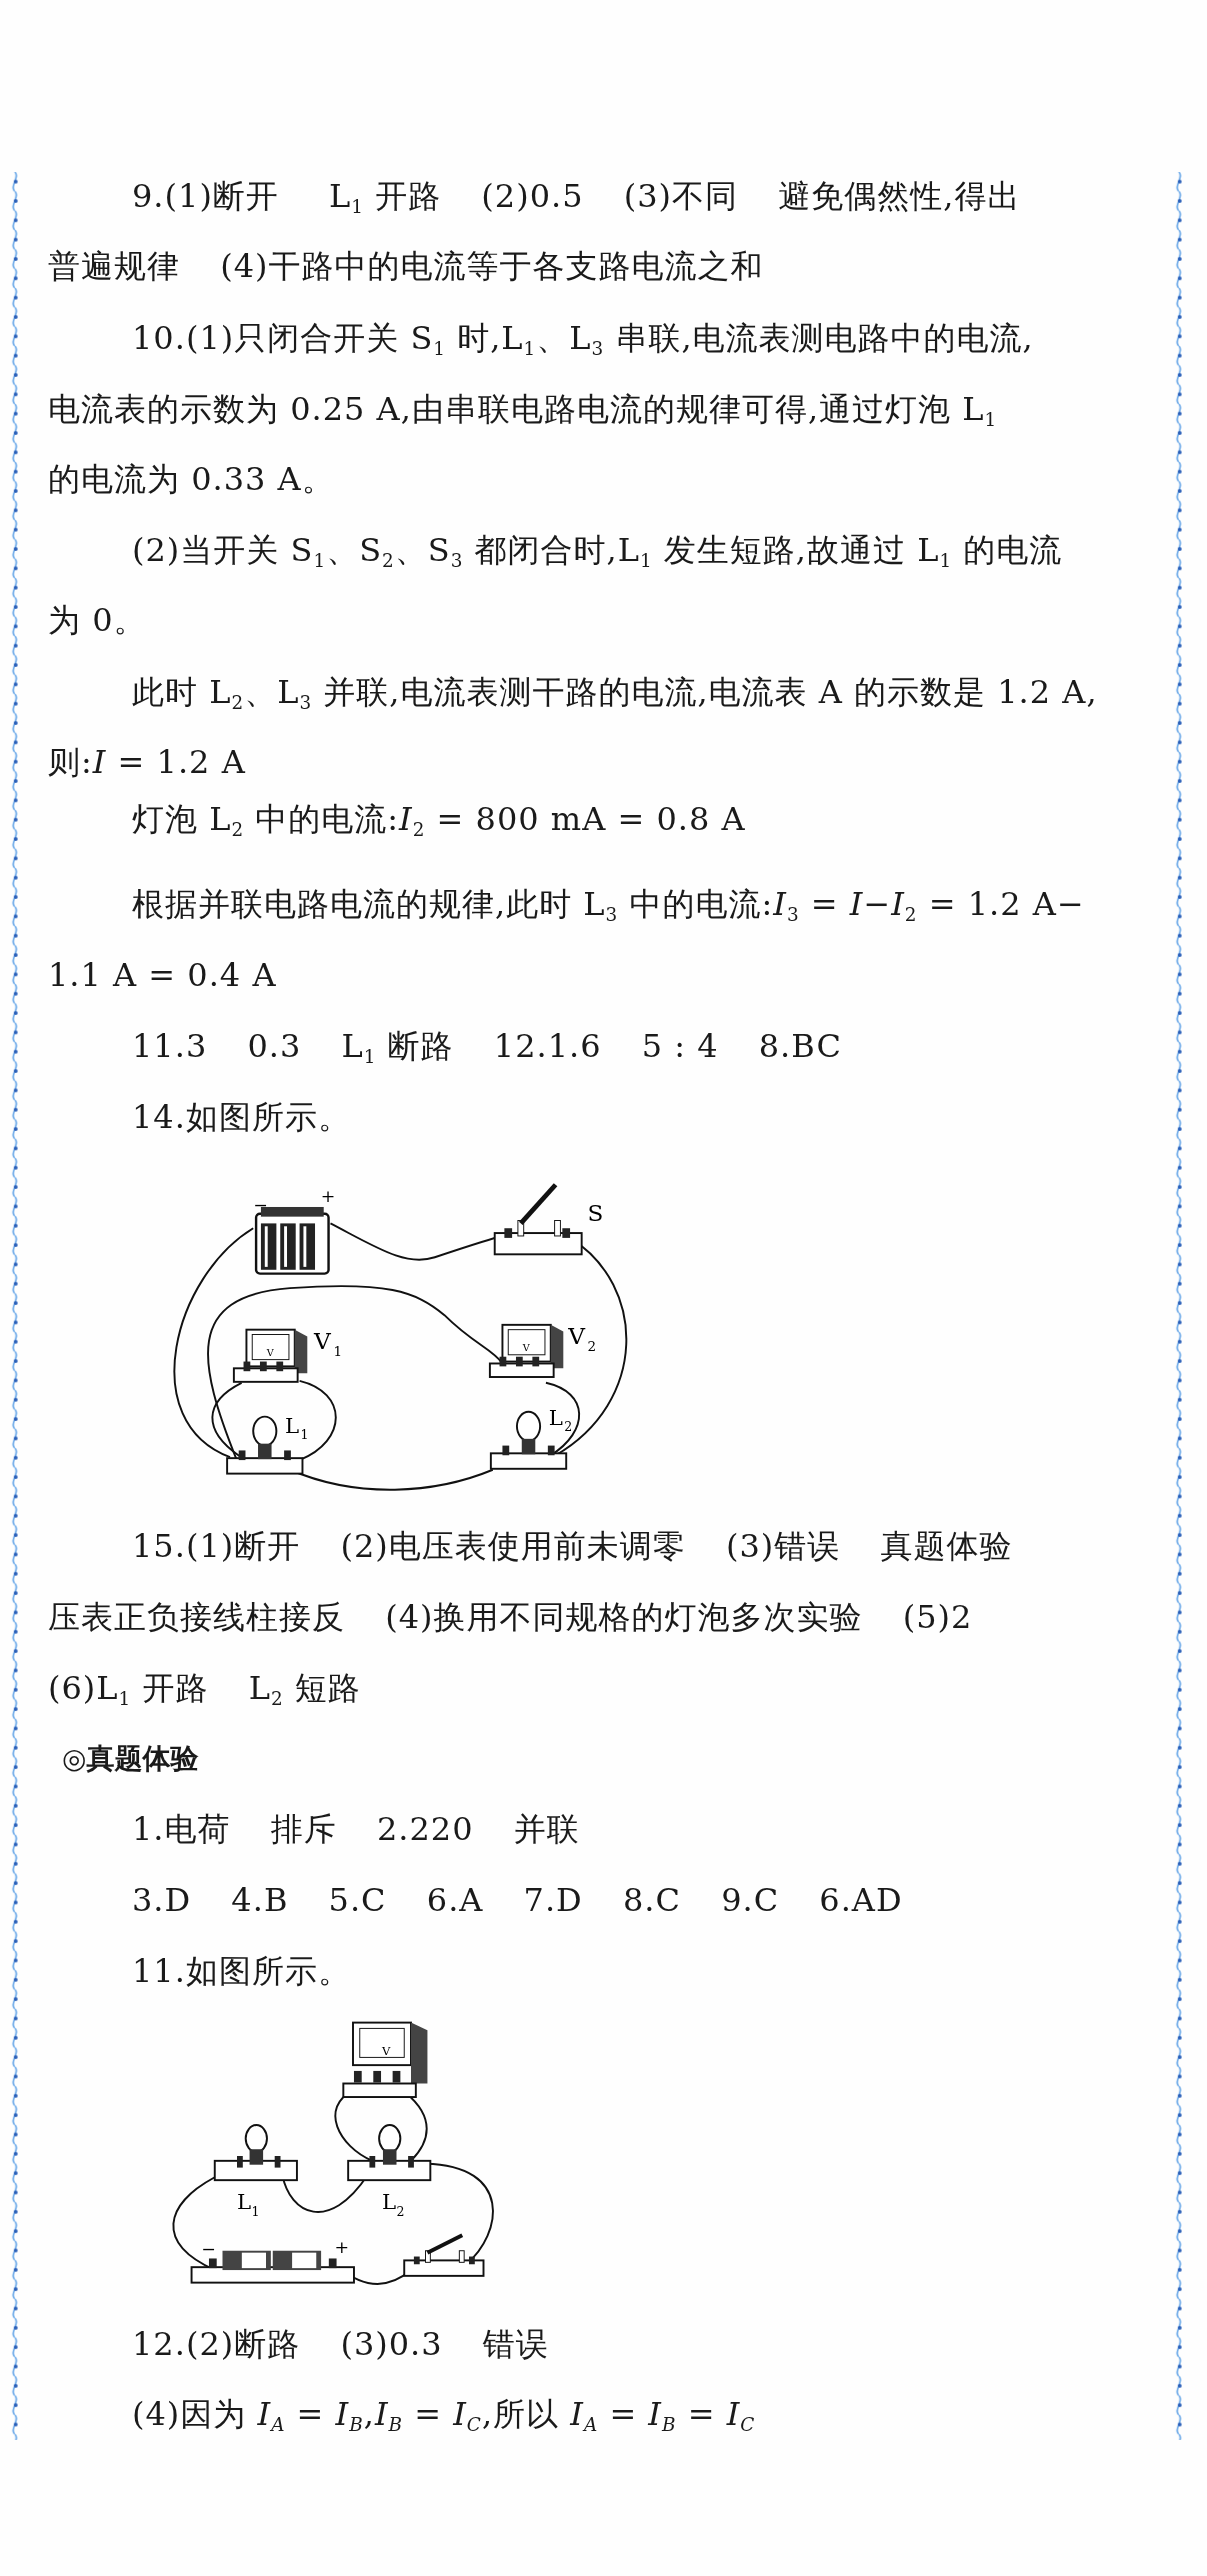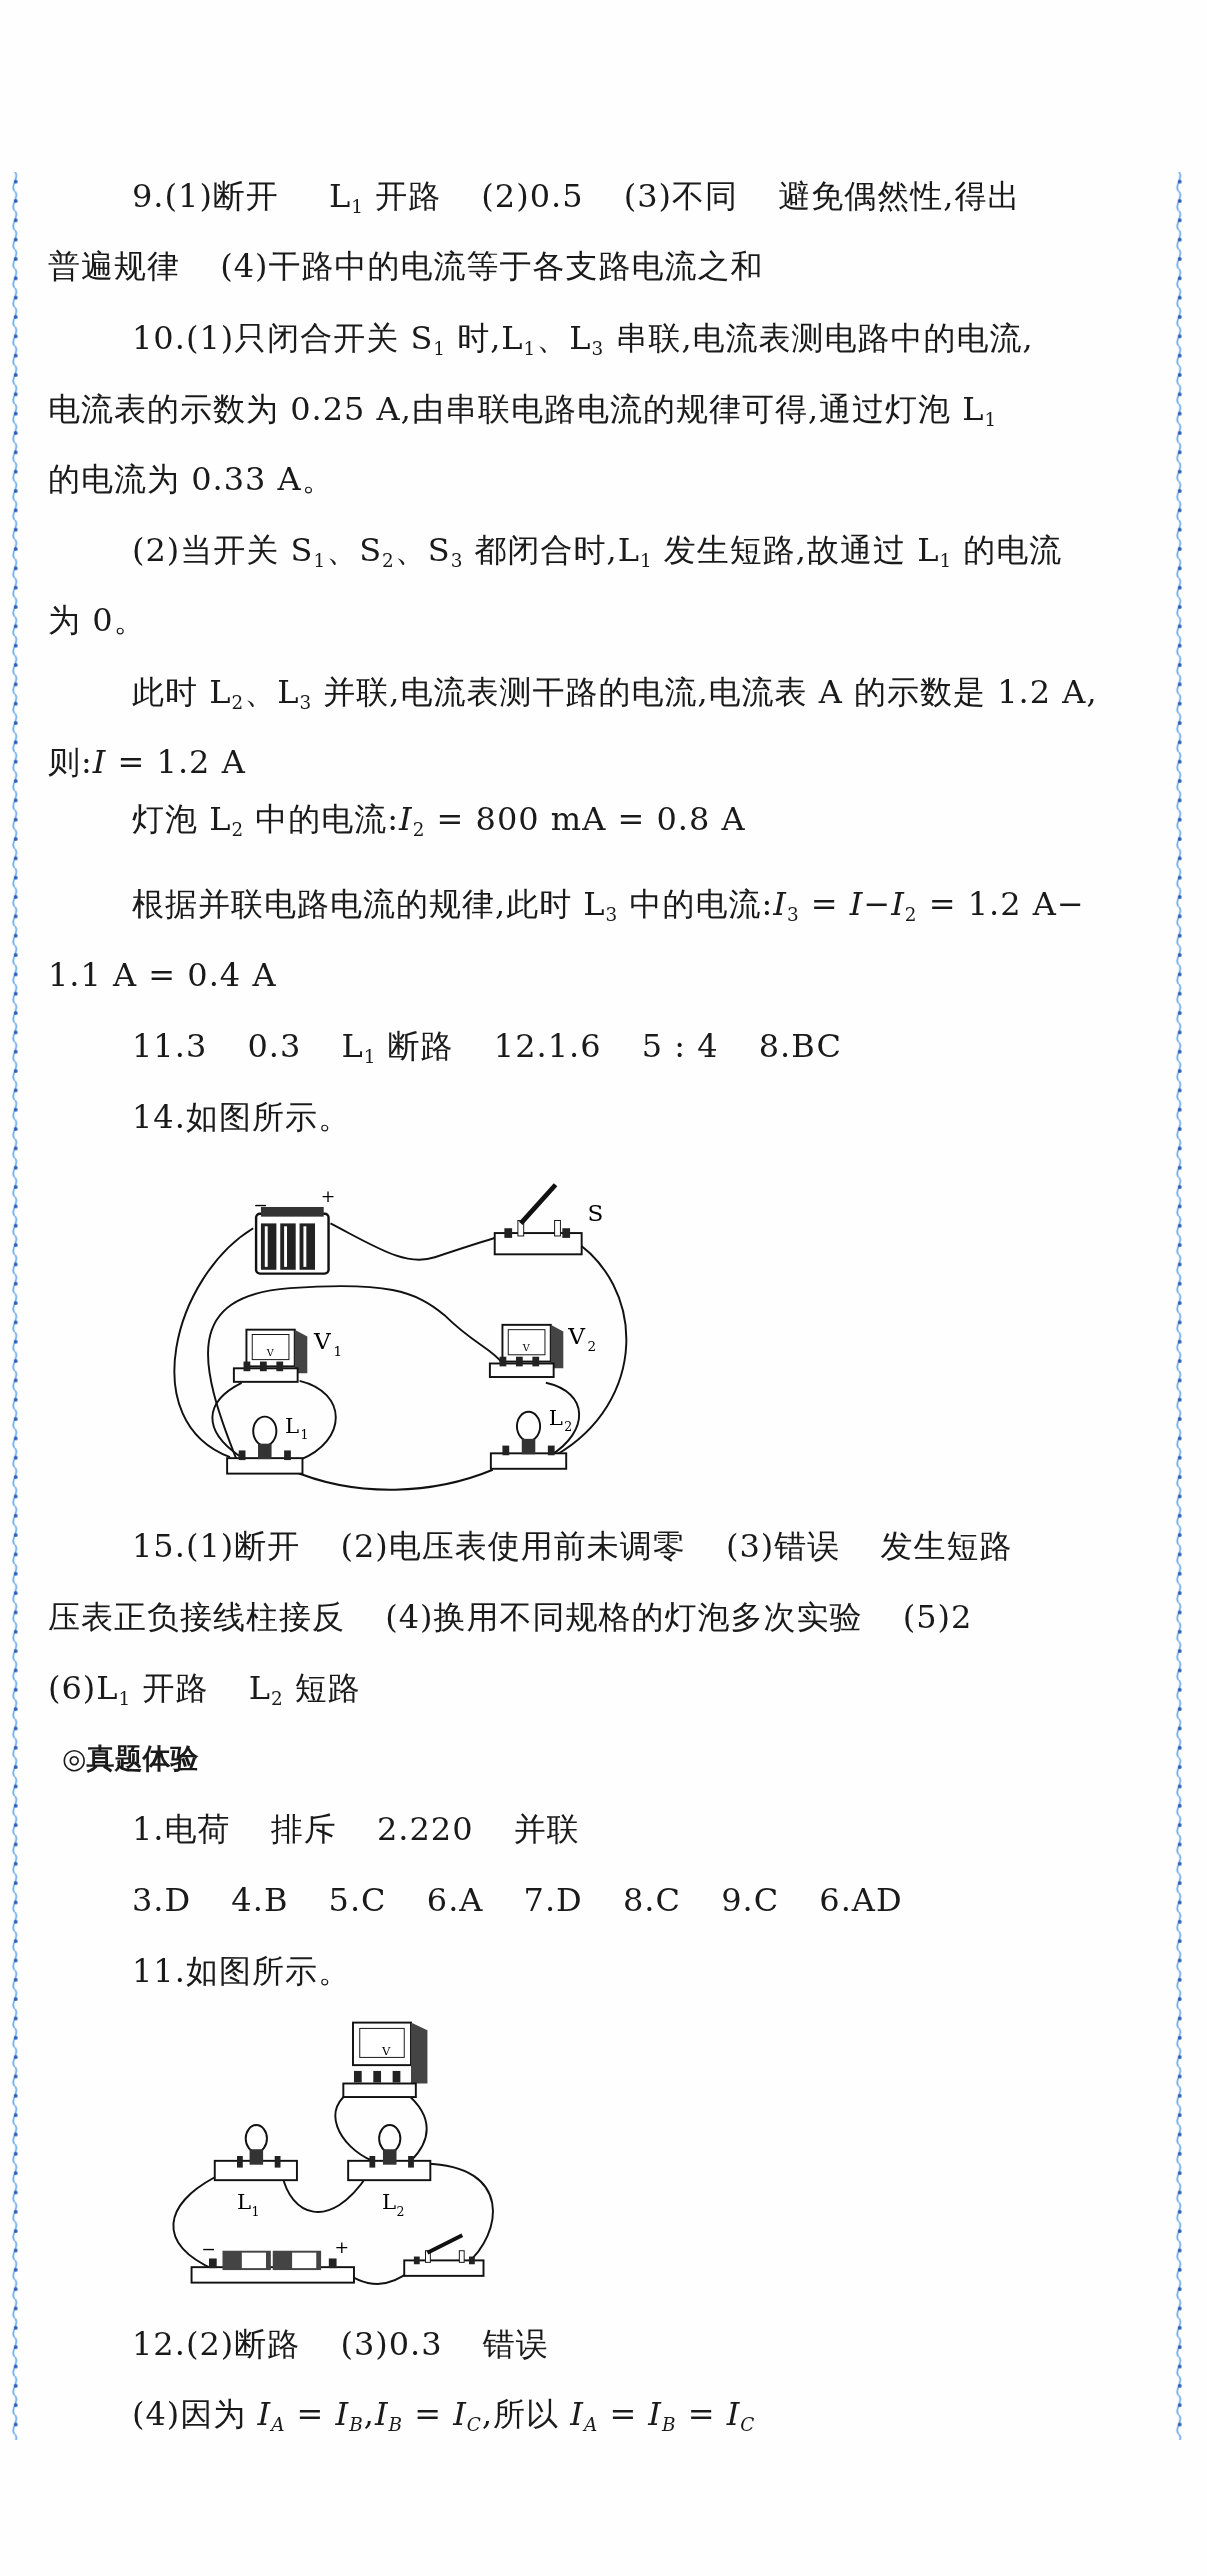--- a/index.html
+++ b/index.html
@@ -184,21 +184,21 @@
     <rect x="417" y="285" width="7" height="10" fill="#222"></rect>
   </g>
   <text x="418" y="264" font-size="22">L</text>
     <text x="434" y="270" font-size="13">2</text>
 </svg>
 
 <div class="line ind" style="top:1527px">
   <span>15.(1)断开</span><span class="gap"></span>
   <span>(2)电压表使用前未调零</span><span class="gap"></span>
   <span>(3)错误</span><span class="gap"></span>
-  <span>发生短路</span>
+  <span>真题体验</span>
 </div>
 <div class="line cont" style="top:1598px">
   <span>压表正负接线柱接反</span><span class="gap"></span>
   <span>(4)换用不同规格的灯泡多次实验</span><span class="gap"></span>
   <span>(5)2</span>
 </div>
 <div class="line cont" style="top:1669px">
   <span>(6)L</span><sub>1</sub><span> 开路</span><span class="gap"></span>
   <span>L</span><sub>2</sub><span> 短路</span>
 </div>

